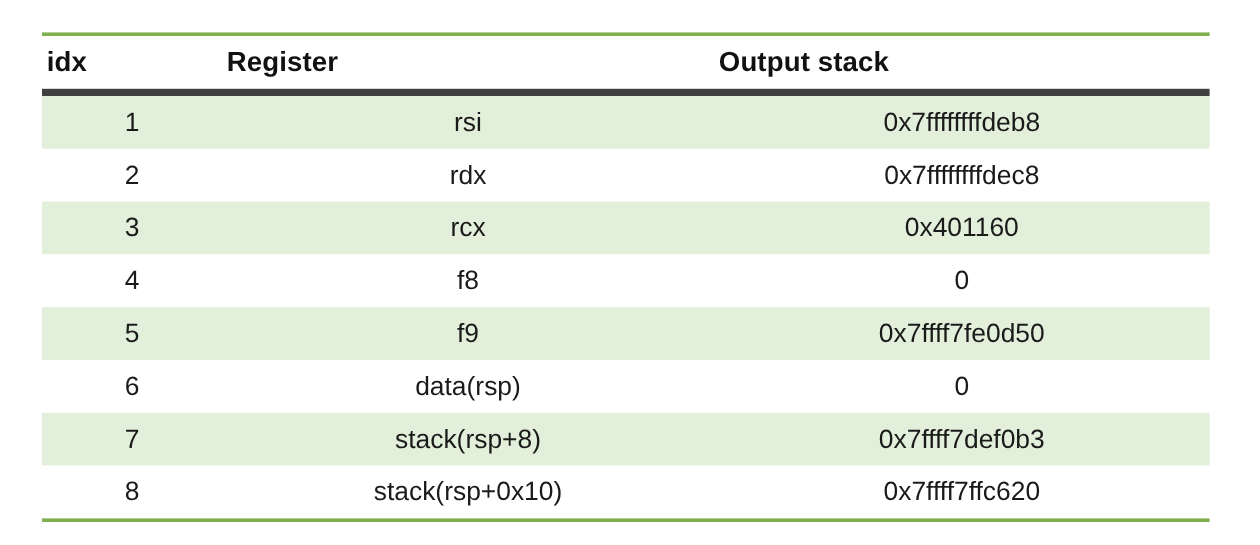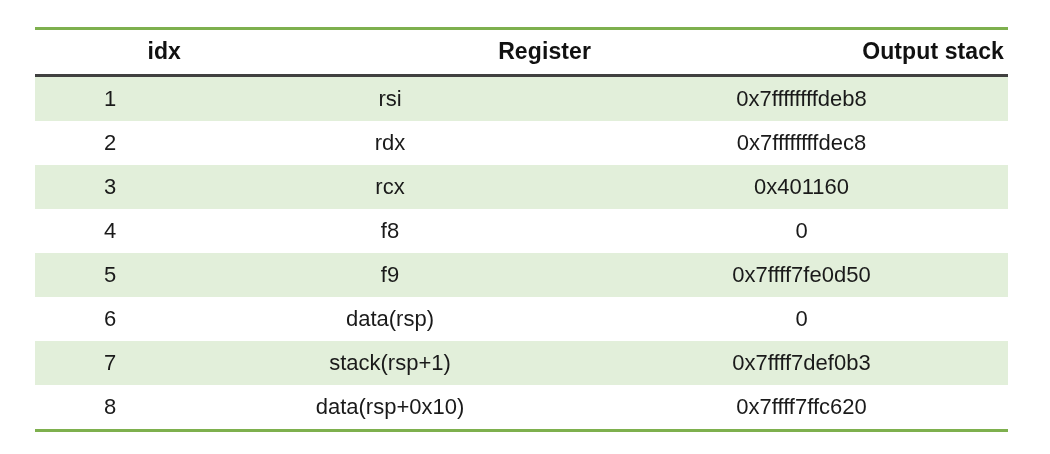--- a/index.html
+++ b/index.html
@@ -39,24 +39,24 @@
   table.reg-table col.col-output   { width: 413px; }
 
   
   thead tr {
     background: #ffffff;
   }
   thead th {
     font-weight: bold;
     font-size: 23px;
     color: #111111;
-    text-align: right;
+    text-align: left;
     padding: 8px 4px 9px 4px;
     border-top: 3px solid #7eb04e;
-    border-bottom: 3px solid #404040;
+    border-bottom: 6px solid #404040;
     letter-spacing: 0.1px;
   }
 
   
   tbody td {
     font-size: 22px;
     color: #1a1a1a;
     text-align: center;
     padding: 0;
     height: 44px;
@@ -120,24 +120,24 @@
           <td>f9</td>
           <td>0x7ffff7fe0d50</td>
         </tr>
         <tr class="plain">
           <td>6</td>
           <td>data(rsp)</td>
           <td>0</td>
         </tr>
         <tr class="shaded">
           <td>7</td>
-          <td>stack(rsp+1)</td>
+          <td>stack(rsp+8)</td>
           <td>0x7ffff7def0b3</td>
         </tr>
         <tr class="plain">
           <td>8</td>
-          <td>data(rsp+0x10)</td>
+          <td>stack(rsp+0x10)</td>
           <td>0x7ffff7ffc620</td>
         </tr>
       </tbody>
     </table>
   </div>
 </div>
 
 </body></html>

